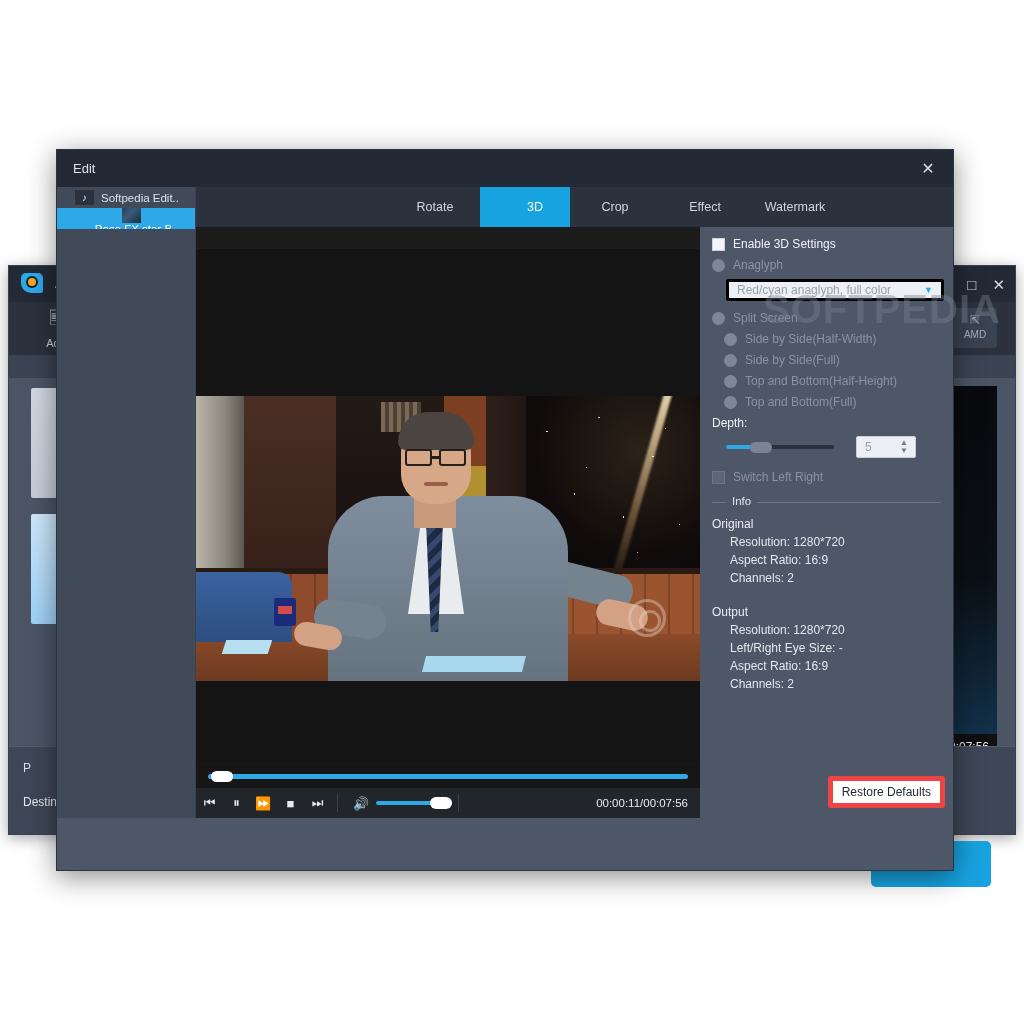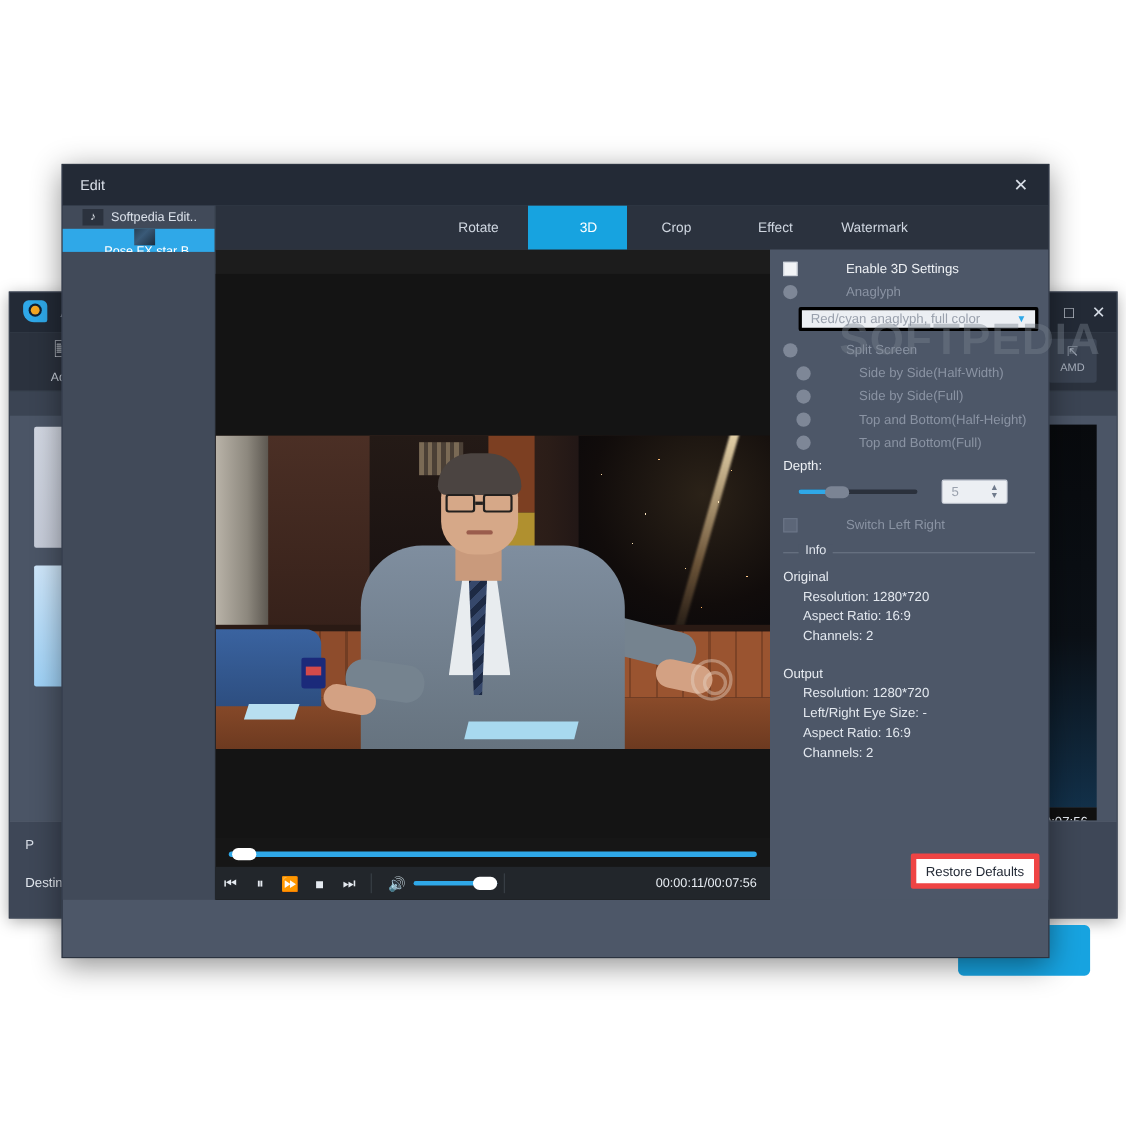--- a/index.html
+++ b/index.html
@@ -288,21 +288,21 @@
   .row { display: flex; align-items: center; margin-bottom: 7px; }
   .cb {
     width: 13px; height: 13px; background: #f2f4f7; border: 1px solid #cfd4dc;
     margin-right: 8px; flex: 0 0 auto;
   }
   .cb.dim { background: #5c6678; border-color: #6b7587; }
   .rb {
     width: 13px; height: 13px; border-radius: 50%; background: #7e8797;
     margin-right: 8px; flex: 0 0 auto;
   }
-  .lbl { color: #eef1f5; font-size: 12px; margin-left: 36px; }
+  .lbl { color: #eef1f5; font-size: 12px; }
   .lbl.dim { color: #8a93a3; }
   .indent1 { margin-left: 12px; }
 
   .combo {
     margin: 1px 0 10px 14px; width: 218px; height: 22px;
     background: #eceff3; border: 3px solid #000000; border-radius: 2px;
     display: flex; align-items: center; position: relative;
   }
   .combo .val { color: #9aa1ad; font-size: 12px; margin-left: 8px; }
   .combo .arrow { position: absolute; right: 8px; color: #2fa8e8; font-size: 9px; }

